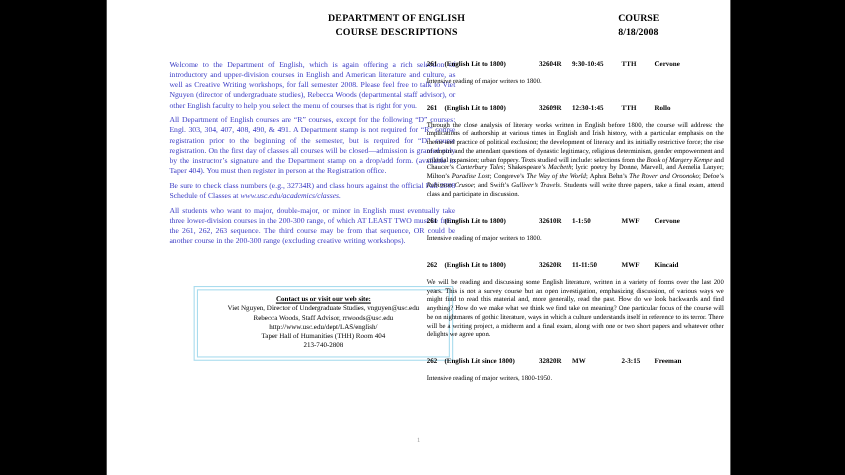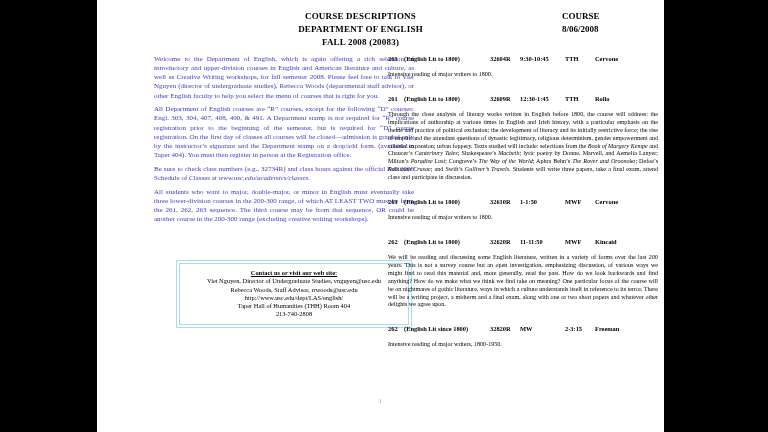--- a/index.html
+++ b/index.html
@@ -42,28 +42,27 @@
   .course-desc{margin:8px 0 0 0;font-size:6.1px;line-height:7.9px;text-align:justify;}
   .page-number{position:absolute;left:0;top:398px;width:567px;text-align:center;font-size:6px;color:#9a9a9a;}
 </style>
 </head>
 <body>
 
 <div class="stage">
   <div class="page">
 
     <div class="doc-header">
+      <div class="t">DEPARTMENT OF ENGLISH</div>
       <div class="t">COURSE DESCRIPTIONS</div>
-      <div class="t">DEPARTMENT OF ENGLISH</div>
-      <div class="t">FALL 2008 (20083)</div>
     </div>
 
     <div class="revised">
       <div>COURSE</div>
-      <div>8/06/2008</div>
+      <div>8/18/2008</div>
     </div>
 
     <div class="left-col">
       <div>
           <p class="intro-p"><span>Welcome to the Department of English, which is again offering a rich selection of introductory and upper-division courses in English and American literature and culture, as well as Creative Writing workshops, for fall semester 2008.  Please feel free to talk to Viet Nguyen (director of undergraduate studies), Rebecca Woods (departmental staff advisor), or other English faculty to help you select the menu of courses that is right for you.</span></p>
           <p class="intro-p"><span>All Department of English courses are “R” courses, except for the following “D” courses: Engl. 303, 304, 407, 408, 490, &amp; 491.  A Department stamp is not required for “R” course registration prior to the beginning of the semester, but is required for “D” course registration.  On the first day of classes all courses will be closed—admission is granted only by the instructor’s signature and the Department stamp on a drop/add form. (available in Taper 404).  You must then register in person at the Registration office.</span></p>
           <p class="intro-p"><span>Be sure to check class numbers (e.g., 32734R) and class hours against the official Fall 2008 Schedule of Classes at </span><span class="it">www.usc.edu/academics/classes.</span></p>
           <p class="intro-p"><span>All students who want to major, double-major, or minor in English must eventually take three lower-division courses in the 200-300 range, of which AT LEAST TWO must be from the 261, 262, 263 sequence.  The third course may be from that sequence, OR could be another course in the 200-300 range (excluding creative writing workshops).</span></p>
         </div>
       <div class="contact-box">

